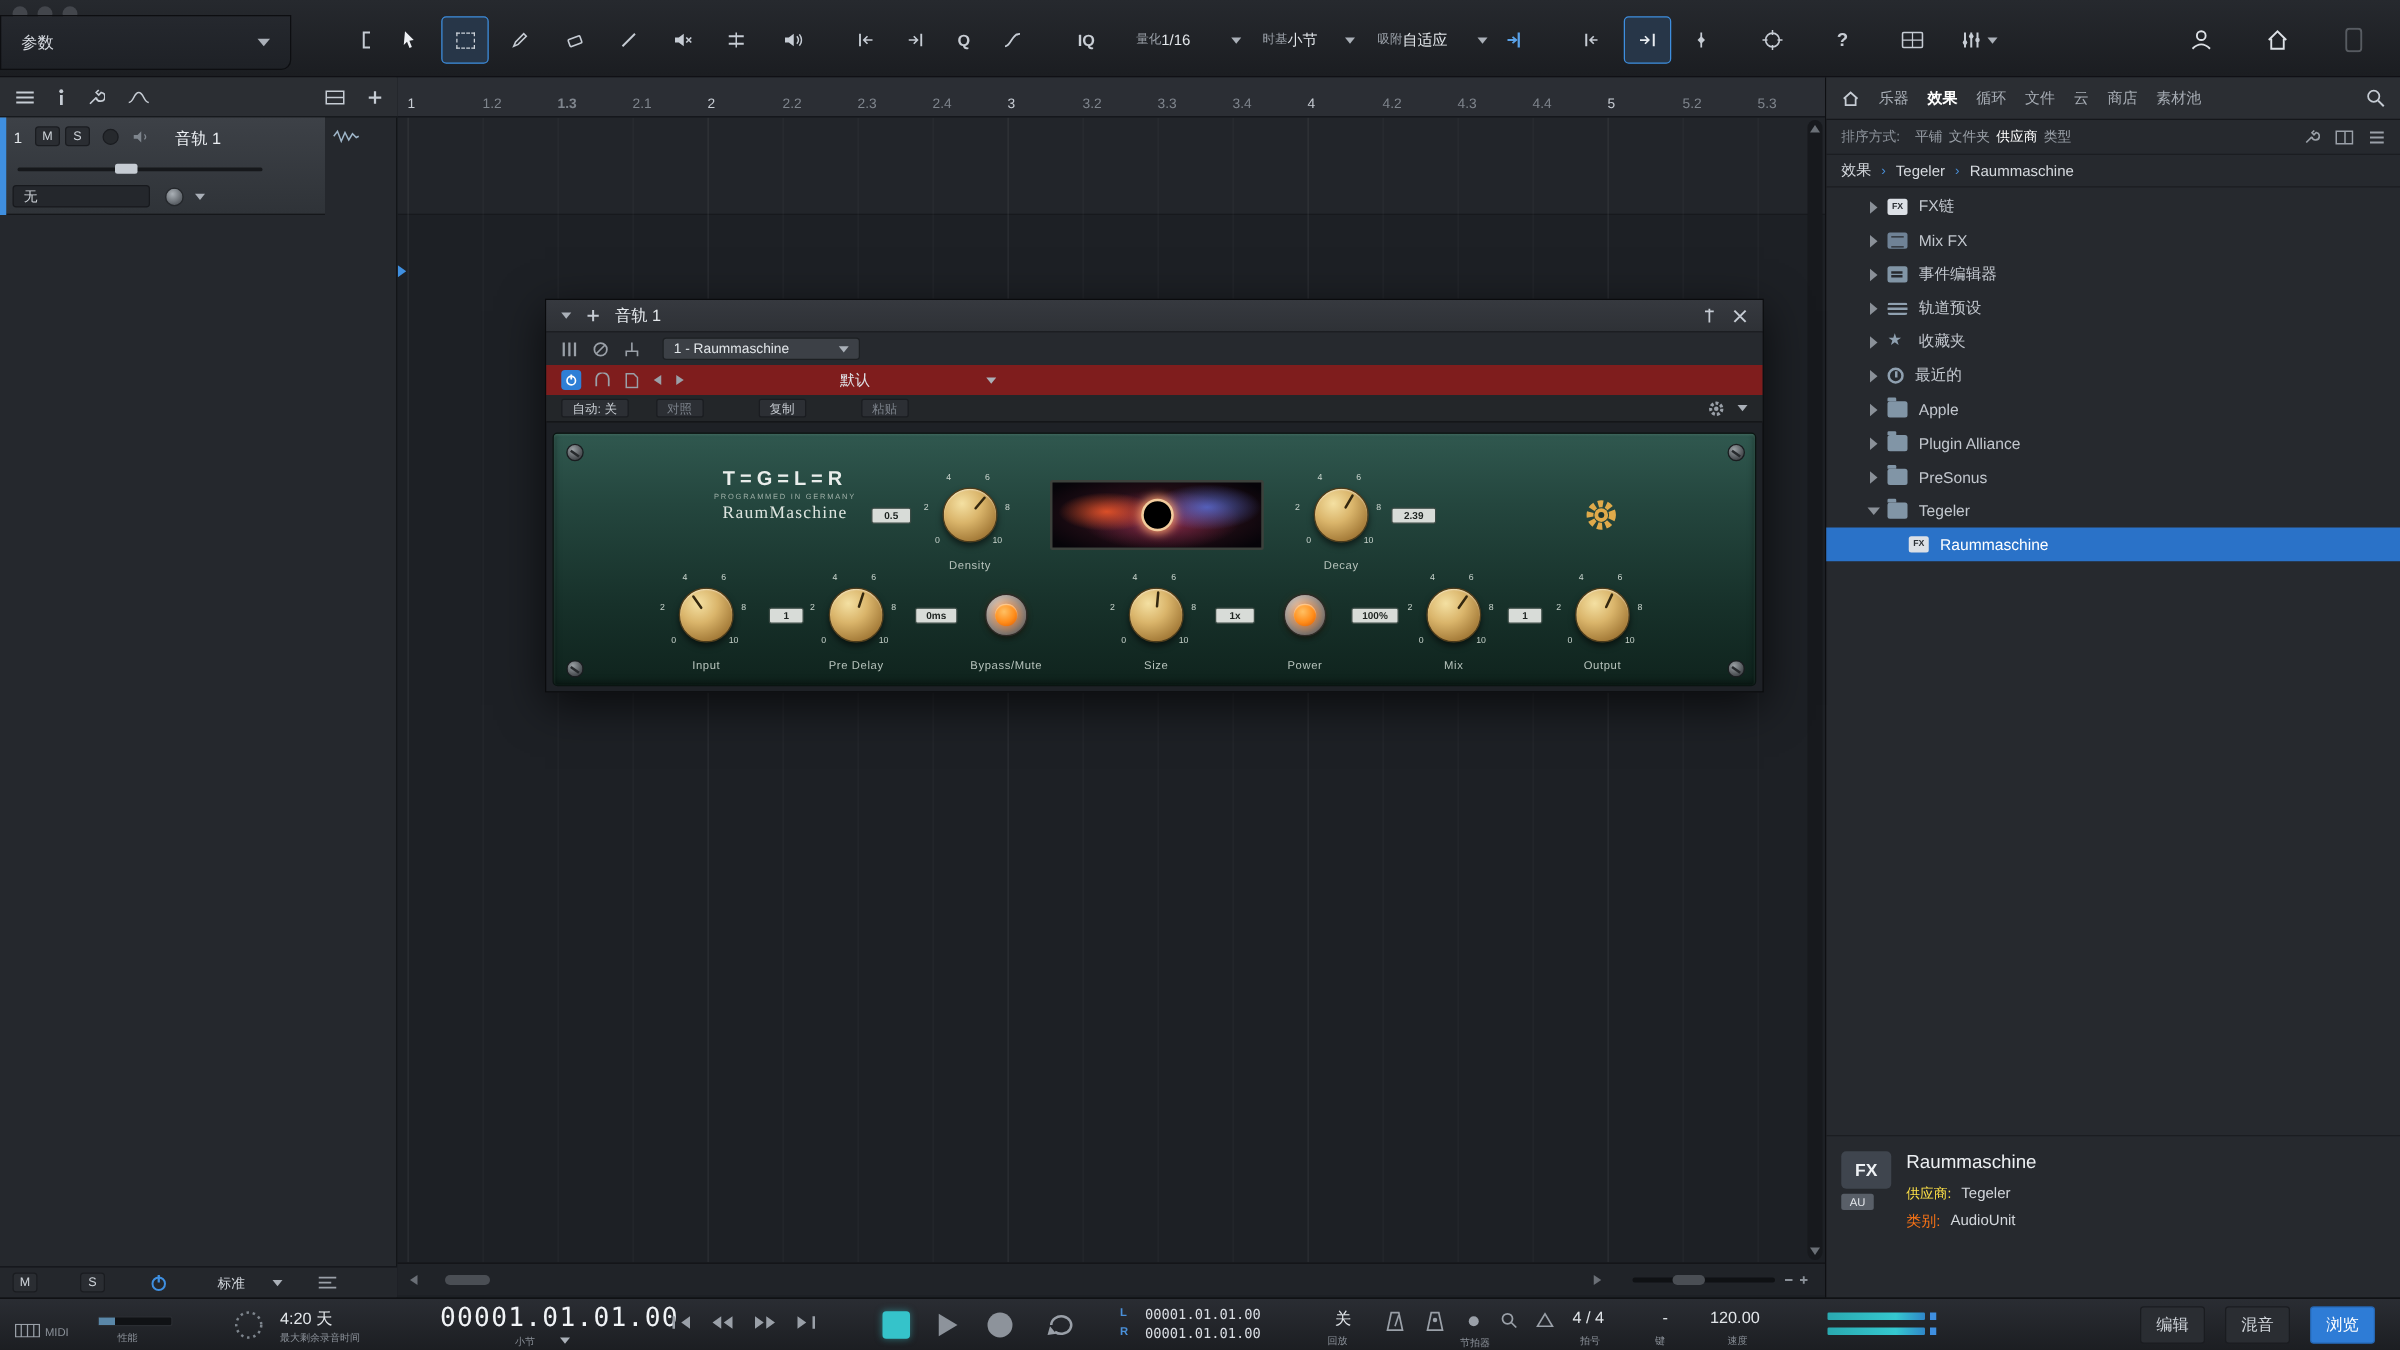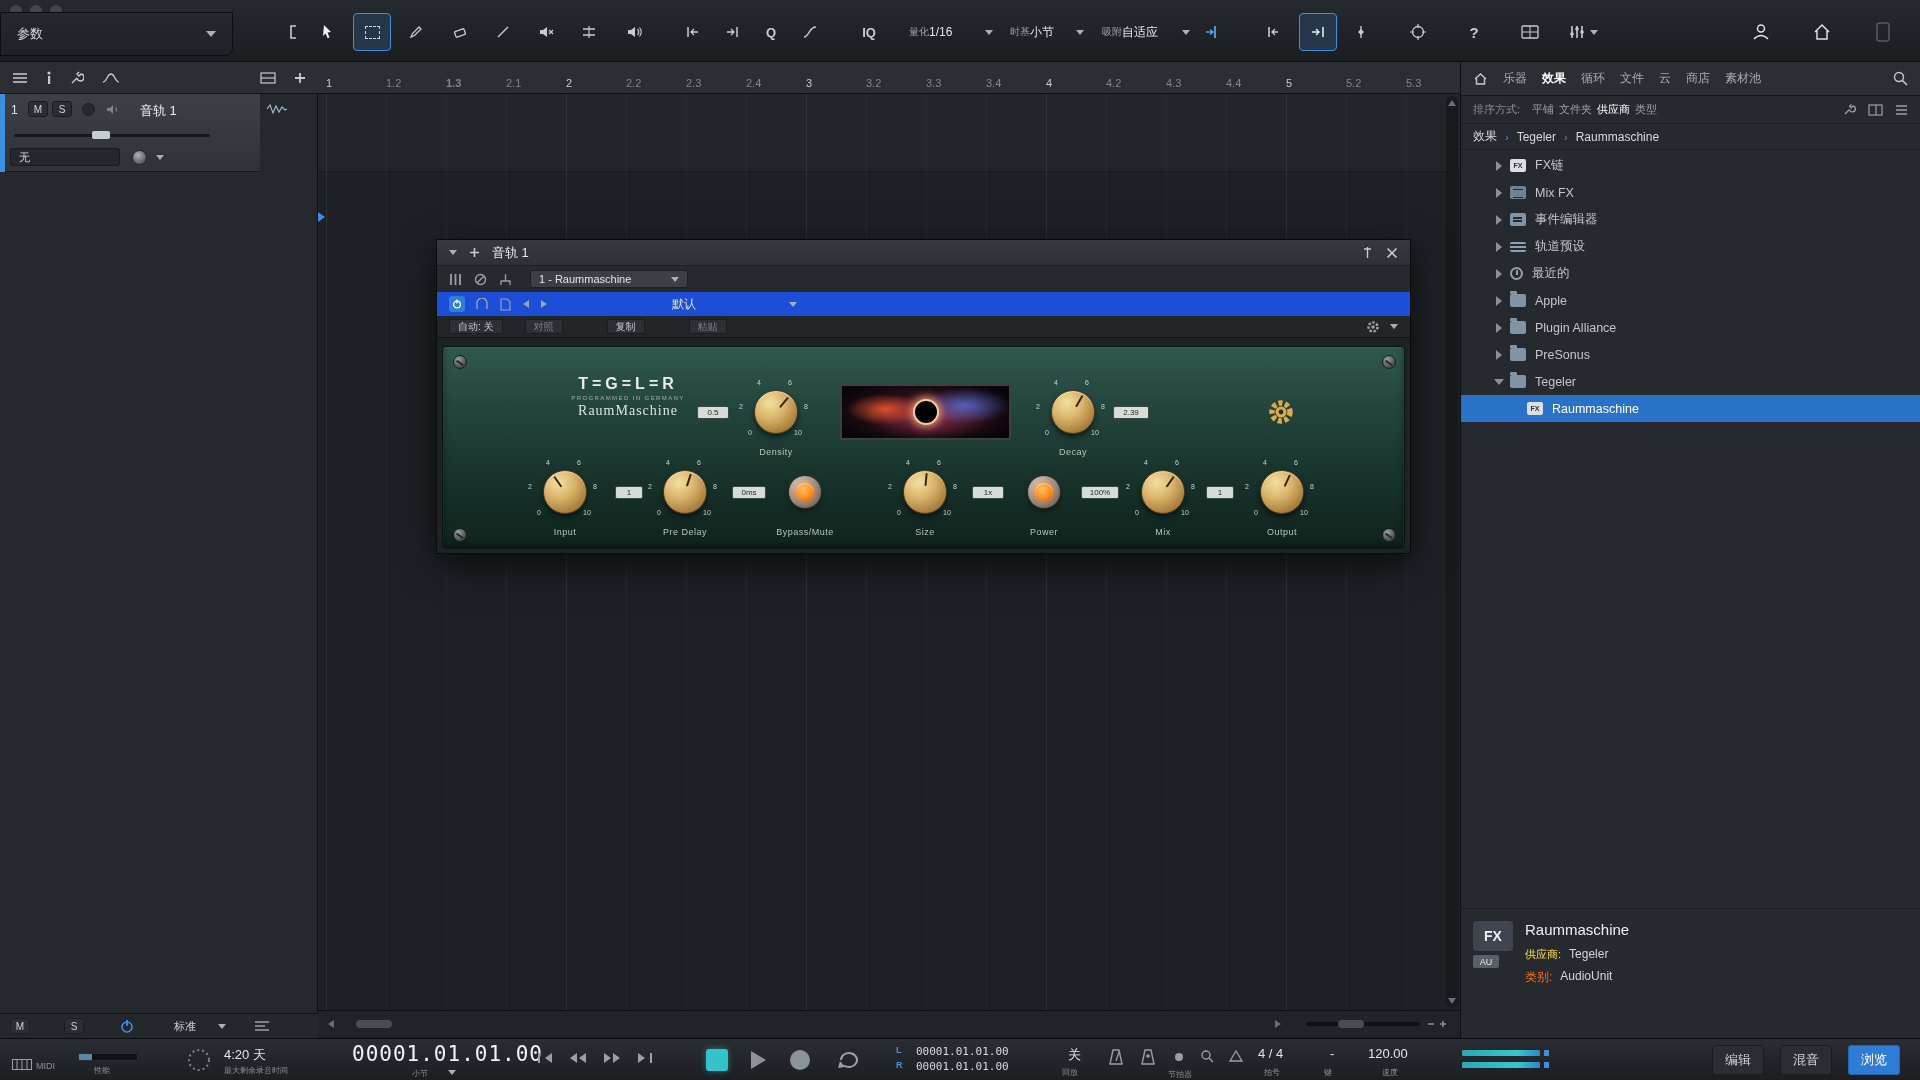--- a/index.html
+++ b/index.html
@@ -51,21 +51,21 @@
   .vscroll{position:absolute;right:2px;top:34px;width:12px;height:912px;background:#17191d;border-radius:6px;}
   .hscroll{position:absolute;left:0;top:948px;width:1142px;height:26px;background:#202328;border-top:1px solid #101214;}
   .thumb{background:#4a4e54;border-radius:4px;position:absolute;}
 
   
   .plugwin{position:absolute;left:436px;top:239px;width:975px;height:315px;background:#1e2126;border:1px solid #0a0b0d;
            box-shadow:0 10px 34px rgba(0,0,0,.65);z-index:50;}
   .pw-title{position:absolute;left:0;top:0;width:100%;height:26px;background:linear-gradient(180deg,#36393f,#2e3136);
             border-bottom:1px solid #1b1d21;display:flex;align-items:center;padding:0 12px;gap:12px;}
   .pw-row2{position:absolute;left:0;top:26px;width:100%;height:26px;background:#26292e;display:flex;align-items:center;padding:0 12px;gap:12px;}
-  .pw-row3{position:absolute;left:0;top:52px;width:100%;height:24px;background:#1d4ed8;display:flex;align-items:center;padding:0 12px;gap:10px;}
+  .pw-row3{position:absolute;left:0;top:52px;width:100%;height:24px;background:#7f1d1d;display:flex;align-items:center;padding:0 12px;gap:10px;}
   .pw-row4{position:absolute;left:0;top:76px;width:100%;height:22px;background:#232629;border-bottom:1px solid #101214;
            display:flex;align-items:center;padding:0 12px;gap:0;}
   .pw-btn{height:15px;padding:0 8px;background:#2c2f34;border:1px solid #1a1c20;border-radius:2px;
           font-size:10px;display:flex;align-items:center;justify-content:center;color:#c8cdd3;}
   .pw-btn.off{color:#7b818a;}
   .slot-dd{height:18px;background:#3c4046;border:1px solid #1d2023;border-radius:3px;display:flex;align-items:center;
            padding:0 8px;gap:8px;font-size:11px;color:#e2e6ea;}
   .pwr-btn{width:16px;height:16px;border-radius:3px;background:#2f7fd6;display:flex;align-items:center;justify-content:center;}
 
   
@@ -83,21 +83,21 @@
         background:radial-gradient(circle at 35% 28%,#f4e0a2,#dab56b 38%,#a87f3c 74%,#7a5a28 100%);
         border:1px solid #4e3b1a;box-shadow:0 3px 5px rgba(0,0,0,.55), inset 0 1px 1px rgba(255,255,255,.45);}
   .knob-rot{position:absolute;left:16px;top:16px;width:44px;height:44px;}
   .knob-pointer{position:absolute;left:50%;top:3px;width:2px;height:13px;margin-left:-1px;background:#33270f;border-radius:1px;}
   .knob-scale{position:absolute;left:0;top:0;width:76px;height:76px;}
   .knob-scale span{position:absolute;font-size:7px;color:#c9d4cd;}
   .kn0{left:10px;top:55px;}.kn1{left:1px;top:29px;}.kn2{left:19px;top:5px;}
   .kn3{left:50px;top:5px;}.kn4{left:66px;top:29px;}.kn5{left:56px;top:55px;}
   .knob-label{position:absolute;width:90px;text-align:center;font-size:9px;color:#b8c4bd;letter-spacing:.5px;}
   .val-box{position:absolute;height:13px;background:#d8dcd8;border:1px solid #3a4a44;border-radius:2px;color:#1d2320;
-           font-size:8px;display:flex;align-items:center;justify-content:center;}
+           font-size:8px;display:flex;align-items:center;justify-content:center;font-weight:bold;}
   .obtn-ring{position:absolute;width:34px;height:34px;border-radius:50%;
              background:radial-gradient(circle at 35% 30%,#d7dadc,#84898d 55%,#45494d);border:1px solid #222528;
              box-shadow:0 2px 4px rgba(0,0,0,.5);}
   .obtn{position:absolute;left:7px;top:7px;width:18px;height:18px;border-radius:50%;
         background:radial-gradient(circle at 40% 35%,#ffc063,#ff8c1a 55%,#d45500);
         box-shadow:0 0 9px 2px rgba(255,120,20,.75), inset 0 1px 1px rgba(255,255,255,.5);}
   .display{position:absolute;border:2px solid #3c413c;border-radius:2px;background:
      radial-gradient(ellipse 55px 22px at 26% 45%, rgba(235,85,40,.9), transparent 70%),
      radial-gradient(ellipse 62px 26px at 74% 38%, rgba(90,120,235,.75), transparent 70%),
      radial-gradient(ellipse 85px 32px at 52% 58%, rgba(205,60,110,.55), transparent 75%),
@@ -764,20 +764,25 @@
           <span class="ticon ticon-event-editor"></span>
           <span>事件编辑器</span>
         </div>
         <div class="tree-row">
           <span class="disc"></span>
           <span class="ticon ticon-track-preset"></span>
           <span>轨道预设</span>
         </div>
         <div class="tree-row">
           <span class="disc"></span>
+          <span class="ticon ticon-star"></span>
+          <span>收藏夹</span>
+        </div>
+        <div class="tree-row">
+          <span class="disc"></span>
           <span class="ticon ticon-clock"></span>
           <span>最近的</span>
         </div>
         <div class="tree-row">
           <span class="disc"></span>
           <span class="ticon ticon-folder"></span>
           <span>Apple</span>
         </div>
         <div class="tree-row">
           <span class="disc"></span>

